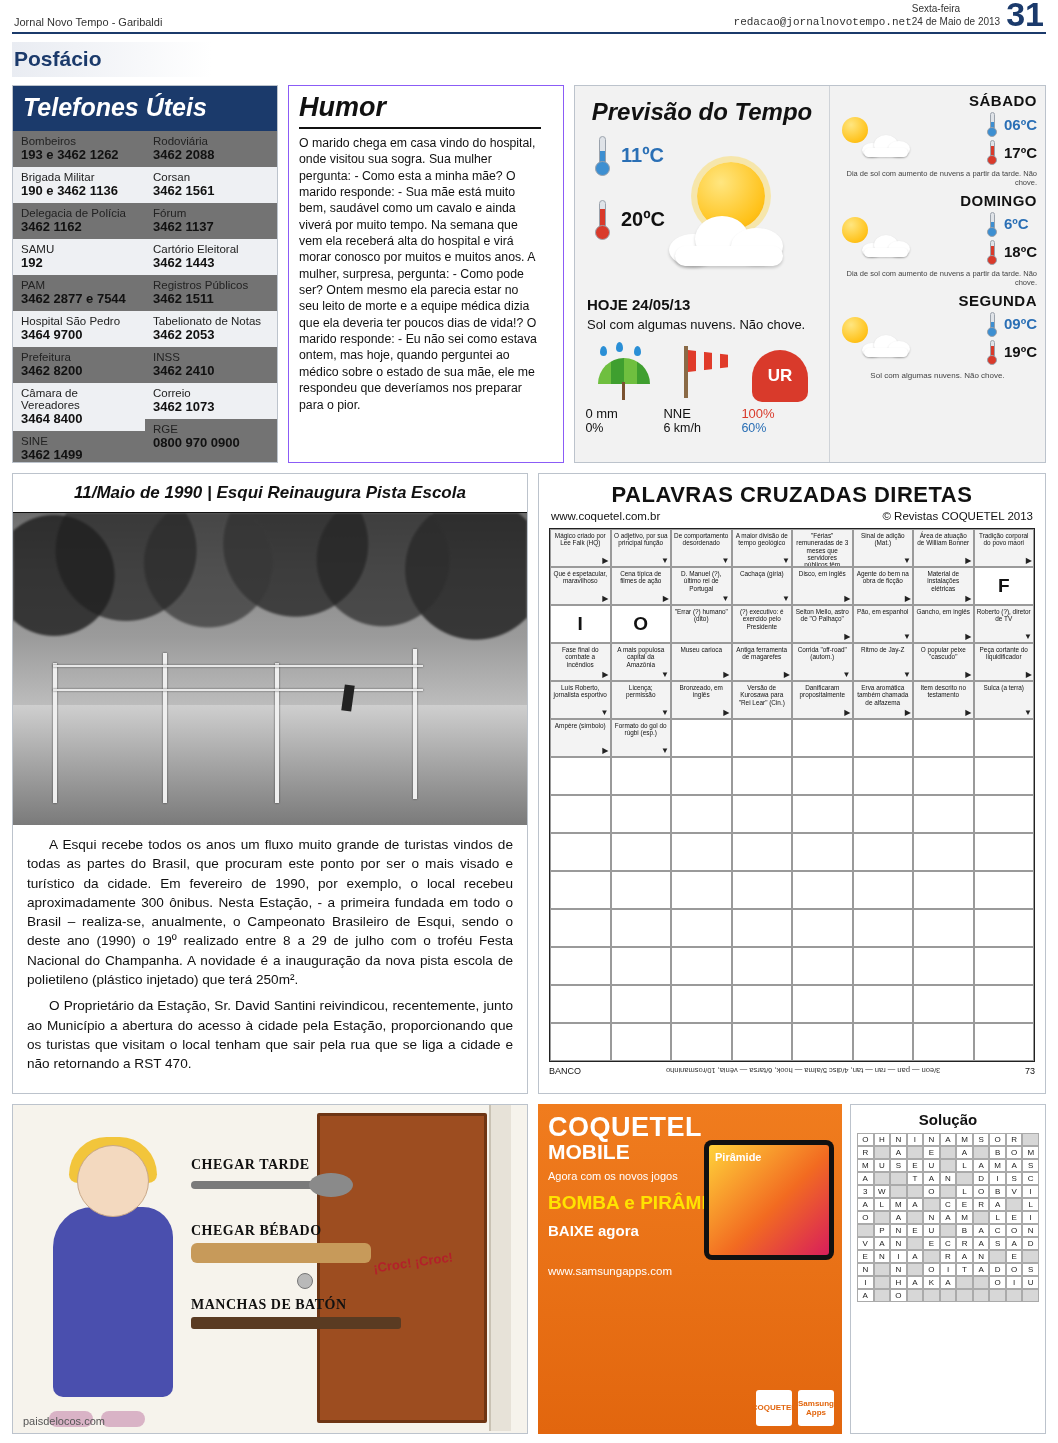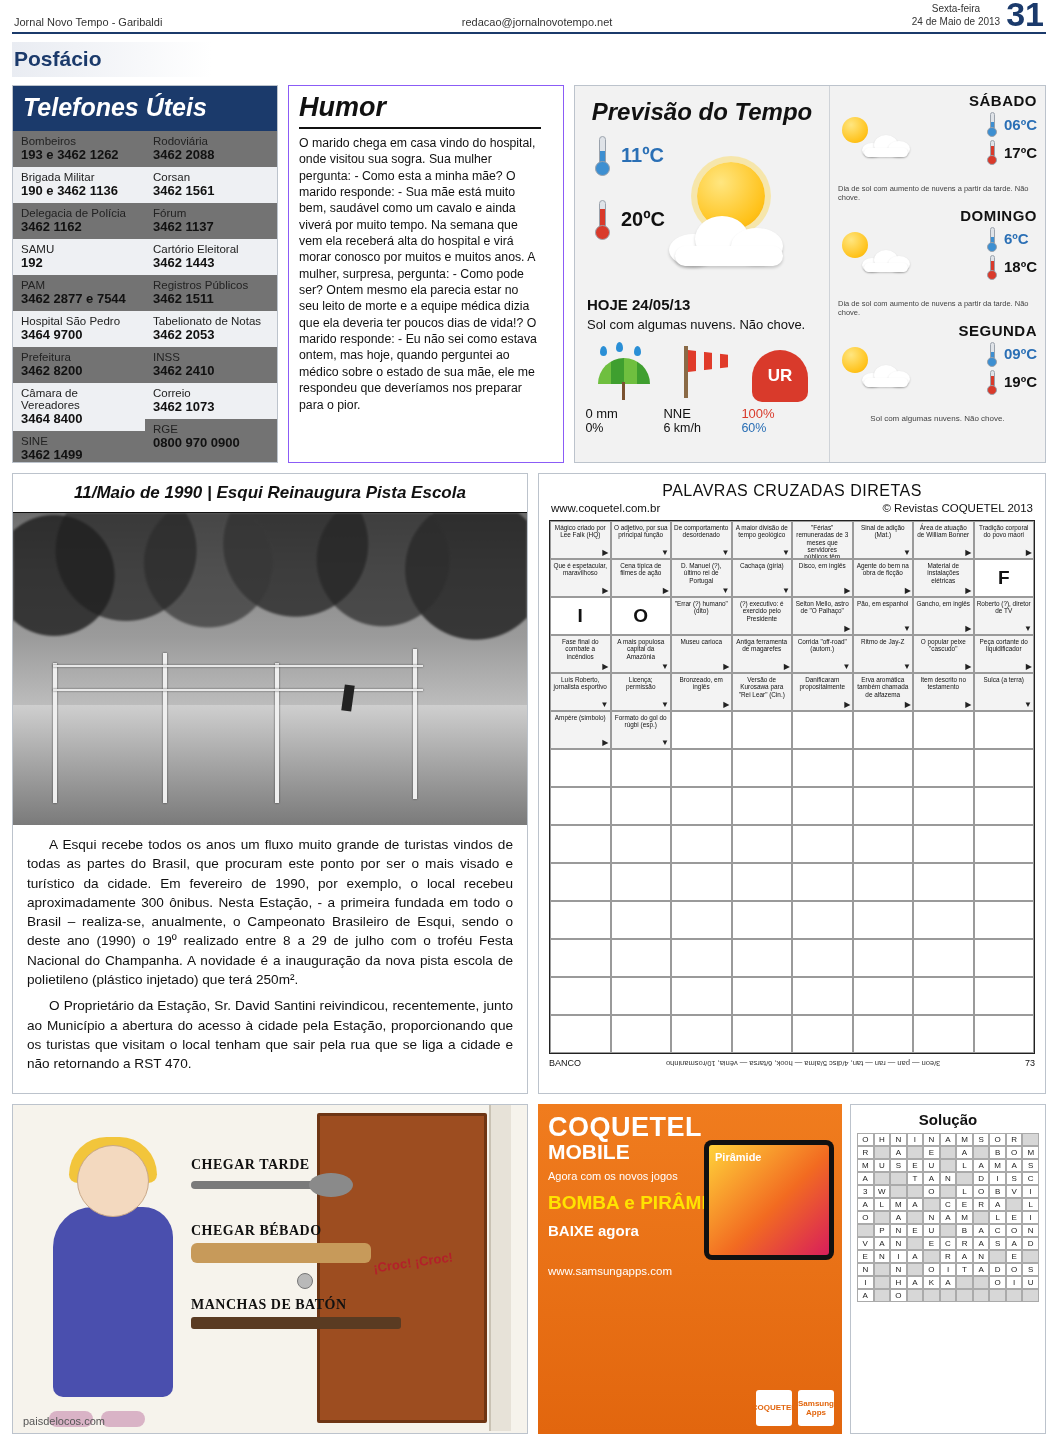--- a/index.html
+++ b/index.html
@@ -15,23 +15,23 @@
   .page { position:relative; width:1058px; height:1443px; padding:0 12px; }
 
   
   .masthead {
     display:flex; align-items:flex-end; justify-content:space-between;
     border-bottom:2px solid #1b3a6b;
     padding:6px 2px 4px 2px;
     height:34px;
   }
   .mh-left { font-size:11px; color:#333; }
-  .mh-mid { font-size:11px; color:#333; flex:1; text-align:center; }
+  .mh-mid { font-size:11px; color:#333; flex:1; text-align:right;font-family:Liberation Mono, monospace; }
   .mh-right { display:flex; align-items:flex-end; gap:6px; }
-  .mh-date { text-align:center; font-size:10px; line-height:1.25; color:#333; }
+  .mh-date { text-align:left; font-size:10px; line-height:1.25; color:#333; }
   .mh-pagenum {
     font-size:34px; font-weight:bold; color:#1b3a6b; line-height:0.8;
     font-family:"Liberation Sans", sans-serif;
   }
 
   
   .section-title {
     margin-top:8px;
     background:linear-gradient(to right,#e9ecf2,#ffffff);
     width:200px;
@@ -120,21 +120,21 @@
   .cloud i:nth-child(3){ left:62px; top:16px; width:52px; height:36px; }
   .cloud i:nth-child(4){ left:6px; top:34px; width:108px; height:20px; border-radius:12px; }
 
   
   .wx-side { width:216px; border-left:1px solid #cfd3d8; padding:6px 8px; background:#f2f2f2; }
   .fc-day { margin-bottom:4px; }
   .fc-name { text-align:right; font-size:15px; font-weight:bold; letter-spacing:.5px; }
   .fc-row { display:flex; align-items:center; justify-content:space-between; }
   .fc-temps { text-align:left; }
   .fc-t { display:flex; align-items:center; gap:6px; font-size:15px; font-weight:bold; margin:2px 0; }
-  .fc-note { font-size:7.5px; color:#444; line-height:1.25; margin-top:17px; }
+  .fc-note { font-size:7.5px; color:#444; line-height:1.25; margin-top:2px;text-align:right; }
   .mini-ic { width:72px; height:46px; position:relative; }
   .mini-sun {
     position:absolute; left:4px; top:2px; width:26px; height:26px; border-radius:50%;
     background:radial-gradient(circle at 35% 30%, #ffe680, #ffc21a 70%, #f5a700 100%);
   }
   .mini-cloud { position:absolute; right:0; bottom:2px; width:48px; height:26px; }
   .mini-cloud i { position:absolute; background:#fff; border-radius:50%; box-shadow:0 1px 2px rgba(0,0,0,.2); }
   .mini-cloud i:nth-child(1){ left:0; top:10px; width:20px; height:14px; }
   .mini-cloud i:nth-child(2){ left:12px; top:2px; width:24px; height:20px; }
   .mini-cloud i:nth-child(3){ left:26px; top:8px; width:22px; height:16px; }
@@ -195,28 +195,28 @@
   .art-photo .wire { position:absolute; height:2px; background:#e8e8e8; box-shadow:0 0 2px #444; }
   .art-photo .skier {
     position:absolute; left:330px; top:172px; width:10px; height:26px; background:#222;
     transform:rotate(8deg);
   }
   .art-body { padding:10px 14px 12px 14px; font-size:13.6px; line-height:1.42; text-align:justify; }
   .art-body p { margin:0 0 7px 0; text-indent:22px; }
 
   
   .cross { flex:1; border:1px solid #bcc3cc; background:#fff; padding:8px 10px 10px 10px; }
-  .cw-title { text-align:center; font-size:16px; font-weight:normal; letter-spacing:.5px; }
+  .cw-title { text-align:center; font-size:22px; font-weight:bold; letter-spacing:.5px; }
   .cw-sub { display:flex; justify-content:space-between; font-size:11.5px; margin:2px 2px 6px 2px; }
   .cw-grid { display:grid; grid-template-columns:repeat(8,1fr); grid-auto-rows:38px; border:1px solid #222; }
   .cw-cell { border:1px solid #9a9a9a; position:relative; font-size:6.4px; line-height:1.15; padding:2px; overflow:hidden; }
   .cw-cell.clue { background:#f3f3f3; color:#111; text-align:center; }
   .cw-cell.letter { font-size:19px; font-weight:bold; display:flex; align-items:center; justify-content:center; }
   .cw-cell .arr { position:absolute; right:1px; bottom:1px; font-size:8px; color:#222; }
-  .cw-foot { display:flex; justify-content:space-between; align-items:center; font-size:9px; margin-top:4px; }
+  .cw-foot { display:flex; justify-content:space-between; align-items:flex-start; font-size:9px; margin-top:4px; }
   .cw-foot .inv { transform:rotate(180deg); font-size:7.5px; color:#333; }
 
   
   .bot-row { display:flex; gap:10px; margin-top:10px; }
   .cartoon { width:516px; height:330px; border:1px solid #bcc3cc; background:#f6f3ec; position:relative; overflow:hidden; }
   .door { position:absolute; right:40px; top:8px; width:170px; height:310px; background:#9d4d20; border:3px solid #6e3514; border-radius:2px; }
   .doorframe { position:absolute; right:16px; top:0; width:22px; height:326px; background:#e7e2d8; border-left:2px solid #c9c2b4; }
   .knob { position:absolute; right:214px; top:168px; width:16px; height:16px; border-radius:50%; background:#b9b9b9; border:1px solid #777; }
   .lady { position:absolute; left:30px; bottom:6px; width:150px; height:290px; }
   .lady .dress { position:absolute; left:10px; top:70px; width:120px; height:190px; background:#4a4fae; border-radius:40px 30px 10px 10px; }

